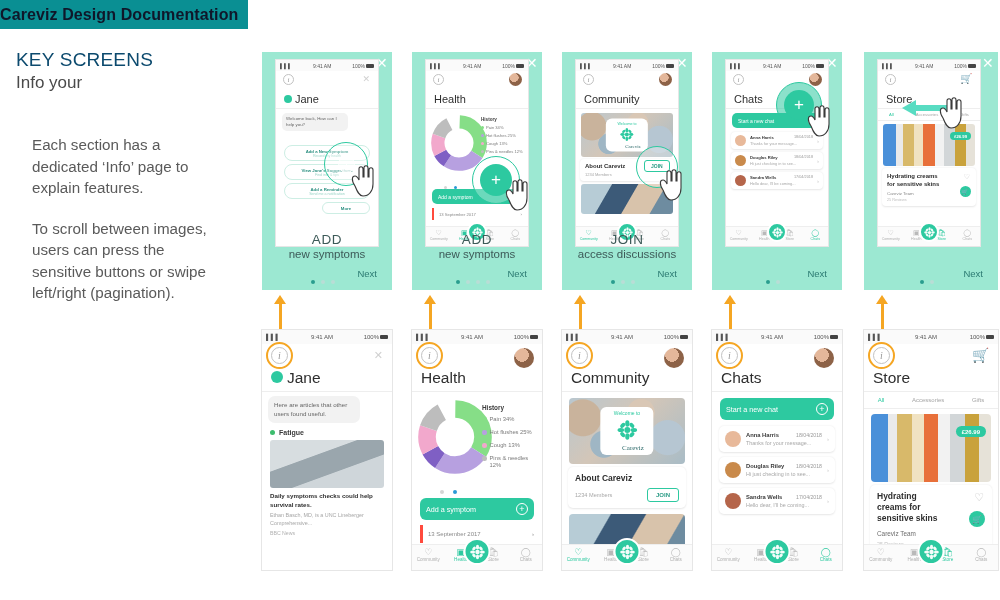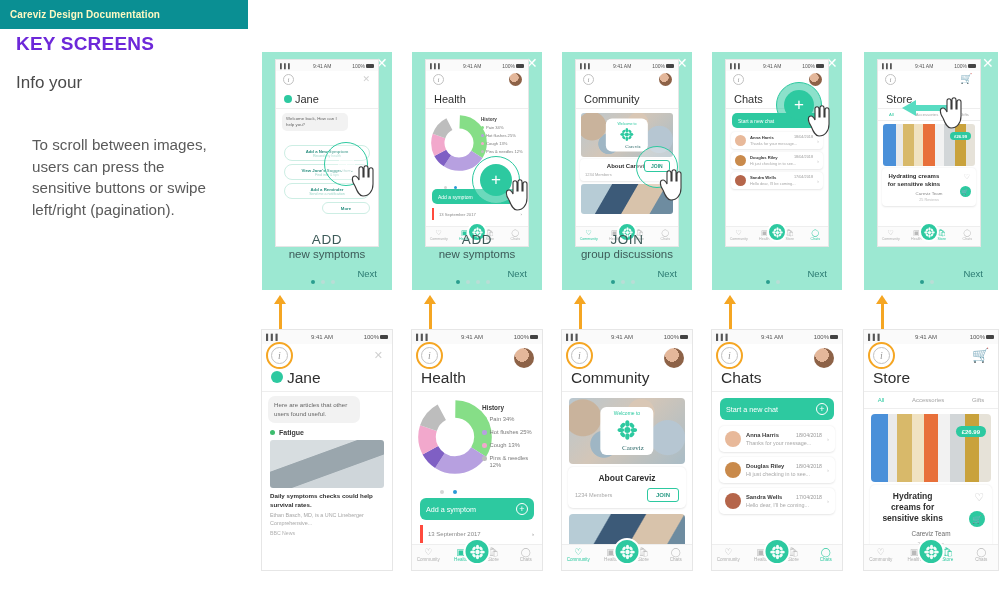--- a/index.html
+++ b/index.html
@@ -11,29 +11,29 @@
   }
 
   
   #doc-header {
     position: absolute; left: 0; top: 0;
     width: 248px; height: 29px;
     background: #0a8f93;
     display: flex; align-items: center;
   }
   #doc-header .title {
-    color: #fef9c3; font-size: 10px; font-weight: bold;
-    padding-left: 10px; letter-spacing: .1px;
+    color: #0f172a; font-size: 16px; font-weight: bold;
+    letter-spacing: .1px;
   }
 
   
   #left-col { position: absolute; left: 0; top: 29px; width: 250px; height: 571px; }
   .kicker {
-    position: absolute; left: 16px; top: 4px;
-    color: #6d28d9; font-size: 19px; font-weight: bold; letter-spacing: .2px;
+    position: absolute; left: 16px; top: 20px;
+    color: #0c4a6e; font-size: 19px; font-weight: normal; letter-spacing: .2px;
   }
   .subkicker {
     position: absolute; left: 16px; top: 44px;
     color: #4a4a4a; font-size: 17px; font-weight: normal;
   }
   .body-block {
     position: absolute; left: 32px; top: 105px; width: 190px;
     color: #5a5a5a; font-size: 15.2px; line-height: 21.5px;
   }
   .body-block p { margin-bottom: 19px; }
@@ -221,21 +221,21 @@
   .welcome-badge {
     position: absolute; left: 50%; top: 50%; transform: translate(-50%,-50%);
     background: #ffffff; border-radius: 6px; width: 46%; padding: 3px 0;
     text-align: center;
   }
   .welcome-badge .w { font-size: 3.6px; color: #2dc9a0; display: block; }
   .welcome-badge .n { font-size: 5px; color: #2f6b6b; display: block; font-family: "Liberation Serif", serif; margin-left: 12px; }
   .phone-bottom .welcome-badge .w { font-size: 5px; }
   .phone-bottom .welcome-badge .n { font-size: 7px; }
 
-  .listcard { background:#fff; margin: 0 4px; border-radius: 4px; padding: 4px 5px; box-shadow: 0 .5px 2px rgba(0,0,0,.10); text-align: center; }
+  .listcard { background:#fff; margin: 0 4px; border-radius: 4px; padding: 4px 5px; box-shadow: 0 .5px 2px rgba(0,0,0,.10); }
   .phone-bottom .listcard { margin: 0 6px; padding: 6px 7px; border-radius: 5px; }
 
   .chatrow {
     display: flex; align-items: center; gap: 4px; background: #fff;
     margin: 3px 5px; border-radius: 4px; padding: 3px 4px;
     box-shadow: 0 .5px 2px rgba(0,0,0,.10);
   }
   .phone-bottom .chatrow { margin: 5px 7px; padding: 5px 6px; gap: 5px; border-radius: 5px; }
   .chatrow .av { width: 11px; height: 11px; border-radius: 50%; flex: 0 0 auto; }
   .phone-bottom .chatrow .av { width: 16px; height: 16px; }
@@ -297,20 +297,21 @@
 <body>
 
 <div id="doc-header">
   <span class="title">Careviz Design Documentation</span>
 </div>
 
 <div id="left-col">
   <div class="kicker">KEY SCREENS</div>
   <div class="subkicker">Info your</div>
   <div class="body-block">
+    <p>Each section has a dedicated ‘Info’ page to explain features.</p>
     <p>To scroll between images, users can press the sensitive buttons or swipe left/right (pagination).</p>
   </div>
 </div>
 
 <div class="col col-0">
 
   <div class="card">
     <span class="close-x">✕</span>
 
     <div class="phone phone-top">
@@ -700,21 +701,21 @@
     </div>
 
     <div class="spot" style="left:74px;top:94px;width:42px;height:42px;"></div>
     <div class="joinbtn" style="left:82px;top:108px;">JOIN</div>
     <svg class="hand" style="left:94px;top:116px;" width="30" height="34" viewBox="0 0 30 34">
       <path d="M7 22 C3 16 4 12 7 12 C9 12 10 14 11 16 L11 5 C11 2 15 2 15 5 L15 13 L16 13 L16 4 C16 1 20 1 20 4 L20 13 L21 13 L21 6 C21 3 25 3 25 6 L25 20 C25 27 21 32 15 32 C11 32 9 27 7 22 Z" fill="#ffffff" stroke="#3a3a3a" stroke-width="1.1"></path>
     </svg>
 
     <div class="cap">
       <span class="big">JOIN</span>
-      <span class="small">group discussions</span>
+      <span class="small">access discussions</span>
     </div>
     <div class="pager">
       <span class="dots"><i class="on"></i><i></i><i></i></span>
       <span class="next">Next</span>
     </div>
   </div>
 
   <div class="arrow" style="left:12px;top:295px;height:40px;">
     <span class="head"></span>
       <span class="stem"></span>

